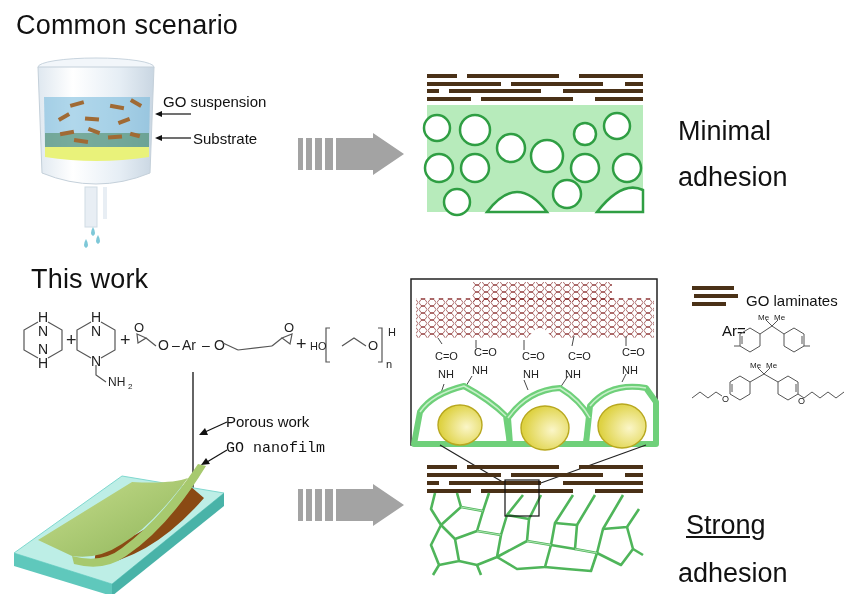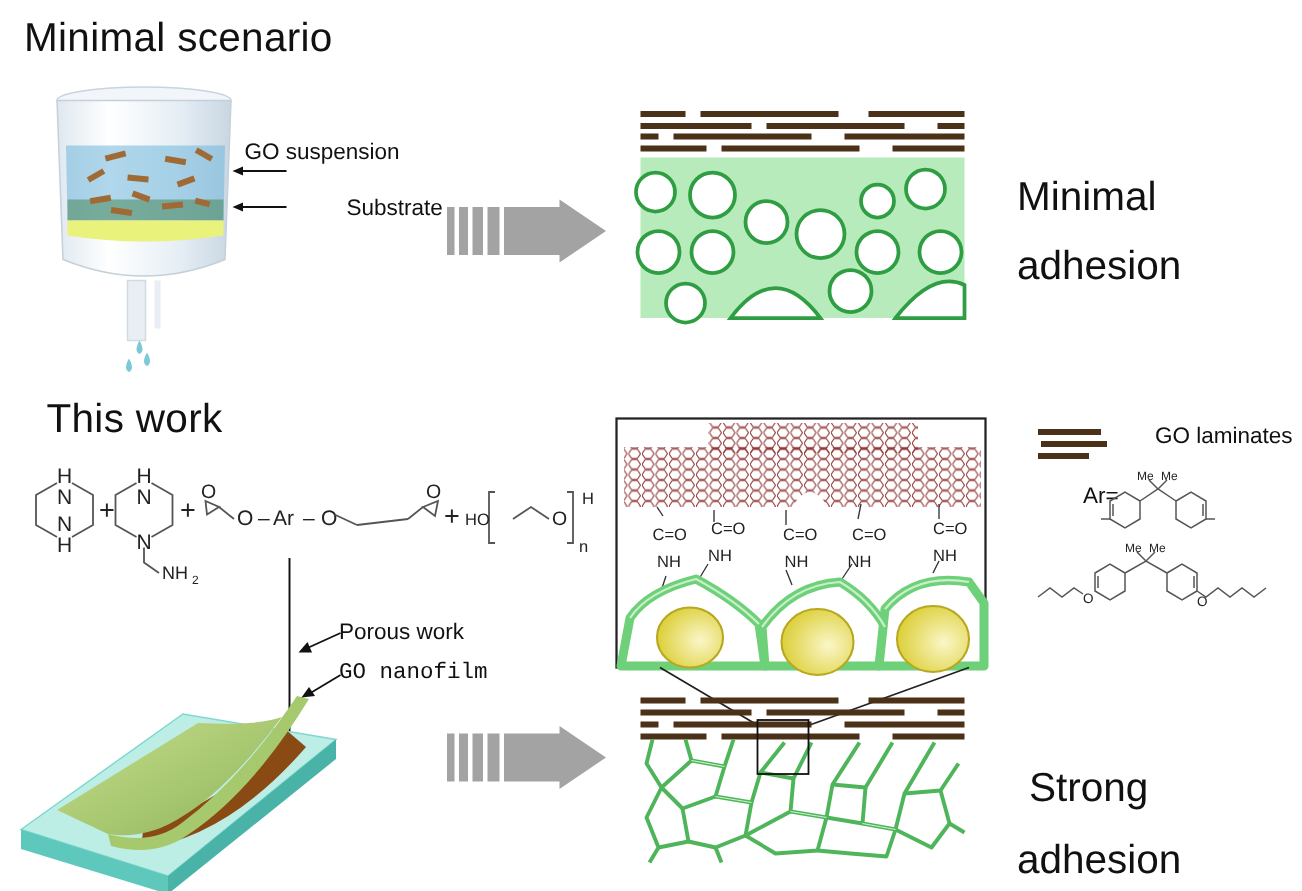--- a/index.html
+++ b/index.html
@@ -7,21 +7,21 @@
   .abs { position:absolute; }
   .heading { font-size:27px; font-weight:normal; letter-spacing:0.2px; }
   .label-md { font-size:15px; }
   .label-lg { font-size:27px;margin-top:28px; }
   svg { position:absolute; overflow:visible; }
   .chem { font-family:"Liberation Sans", sans-serif; fill:#222; }
 </style>
 </head>
 <body>
 
-<div class="abs heading" style="left:16px;top:10px;">Minimal scenario</div>
+<div class="abs heading" style="left:16px;top:10px;">Common scenario</div>
 <div class="abs heading" style="left:31px;top:264px;">This work</div>
 
 <svg style="left:30px;top:55px;" width="135" height="200" viewBox="0 0 135 200">
   <defs>
     <linearGradient id="glass" x1="0" x2="1">
       <stop offset="0" stop-color="#dfe8f0"></stop>
         <stop offset="0.3" stop-color="#ffffff"></stop>
       <stop offset="0.7" stop-color="#e6eef5"></stop>
         <stop offset="1" stop-color="#c9d6e2"></stop>
     </linearGradient>
@@ -51,21 +51,21 @@
   <path d="M68 180 q-4 7 0 9 q4 -2 0 -9 Z" fill="#7ec8d8"></path>
 </svg>
 
 <svg style="left:155px;top:108px;" width="40" height="35" viewBox="0 0 40 35">
   <line x1="36" y1="6" x2="4" y2="6" stroke="#111" stroke-width="1.2"></line>
   <path d="M0 6 L7 3 L7 9 Z" fill="#111"></path>
   <line x1="36" y1="30" x2="4" y2="30" stroke="#111" stroke-width="1.2"></line>
   <path d="M0 30 L7 27 L7 33 Z" fill="#111"></path>
 </svg>
 <div class="abs label-md" style="left:163px;top:93px;">GO suspension</div>
-<div class="abs label-md" style="left:193px;top:130px;margin-left:38px;">Substrate</div>
+<div class="abs label-md" style="left:193px;top:130px;">Substrate</div>
 
 <svg style="left:298px;top:133px;" width="108" height="42" viewBox="0 0 108 42">
   <g fill="#a3a3a3">
     <rect x="0" y="5" width="5" height="32"></rect>
       <rect x="8" y="5" width="6" height="32"></rect>
     <rect x="17" y="5" width="7" height="32"></rect>
       <rect x="27" y="5" width="8" height="32"></rect>
     <path d="M38 5 L75 5 L75 0 L106 21 L75 42 L75 37 L38 37 Z"></path>
   </g>
 </svg>
@@ -289,31 +289,31 @@
       <path d="M206 84 L216 90"></path>
   </g>
   <g fill="none" stroke="#c9f2cc" stroke-width="0.8">
     <path d="M34 42 L56 46"></path>
       <path d="M50 66 L74 70"></path>
       <path d="M100 76 L124 80"></path>
       <path d="M148 84 L170 88"></path>
   </g>
   <rect x="78" y="15" width="34" height="36" fill="none" stroke="#111" stroke-width="1.2"></rect>
 </svg>
-<div class="abs label-lg" style="left:686px;top:482px;">Strong</div>
+<div class="abs label-lg" style="left:686px;top:482px;text-decoration:underline;">Strong</div>
 <div class="abs label-lg" style="left:678px;top:530px;">adhesion</div>
 
 <svg style="left:692px;top:286px;" width="46" height="22" viewBox="0 0 46 22">
   <g fill="#4a3117">
     <rect x="0" y="0" width="42" height="4"></rect>
       <rect x="2" y="8" width="44" height="4"></rect>
       <rect x="0" y="16" width="34" height="4"></rect>
   </g>
 </svg>
-<div class="abs label-md" style="left:746px;top:282px;margin-left:24px;">GO laminates</div>
+<div class="abs label-md" style="left:746px;top:292px;">GO laminates</div>
 <div class="abs label-md" style="left:722px;top:322px;">Ar=</div>
 
 <svg style="left:690px;top:312px;" width="178" height="100" viewBox="0 0 178 100">
   <g fill="none" stroke="#555" stroke-width="1">
 
     <path d="M50 22 L60 16 L70 22 L70 34 L60 40 L50 34 Z"></path>
       <path d="M52 24 L52 32"></path>
     <path d="M94 22 L104 16 L114 22 L114 34 L104 40 L94 34 Z"></path>
       <path d="M112 24 L112 32"></path>
     <path d="M70 22 L82 14 L94 22"></path>

